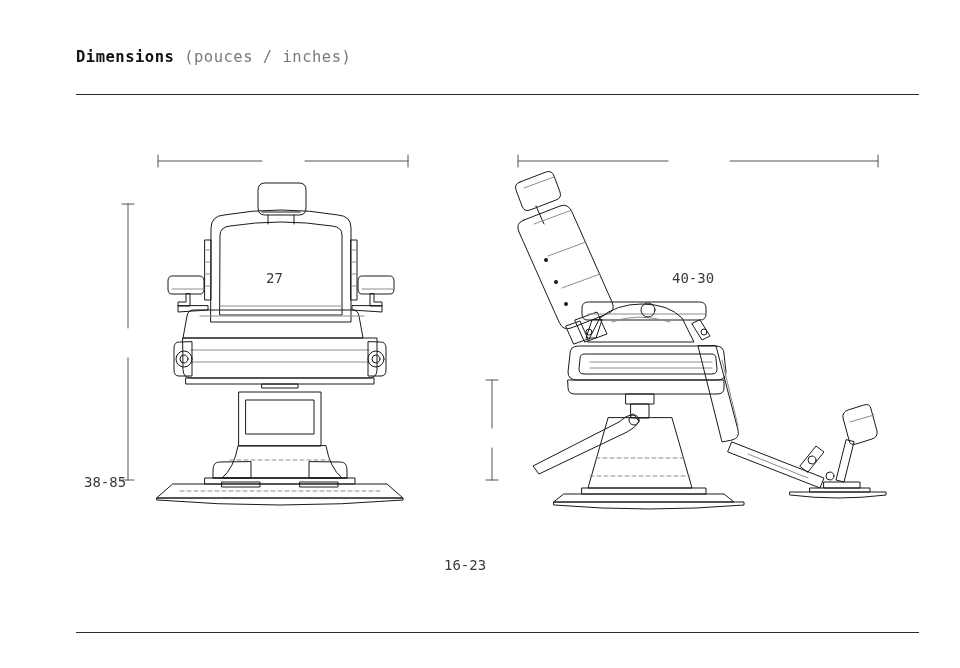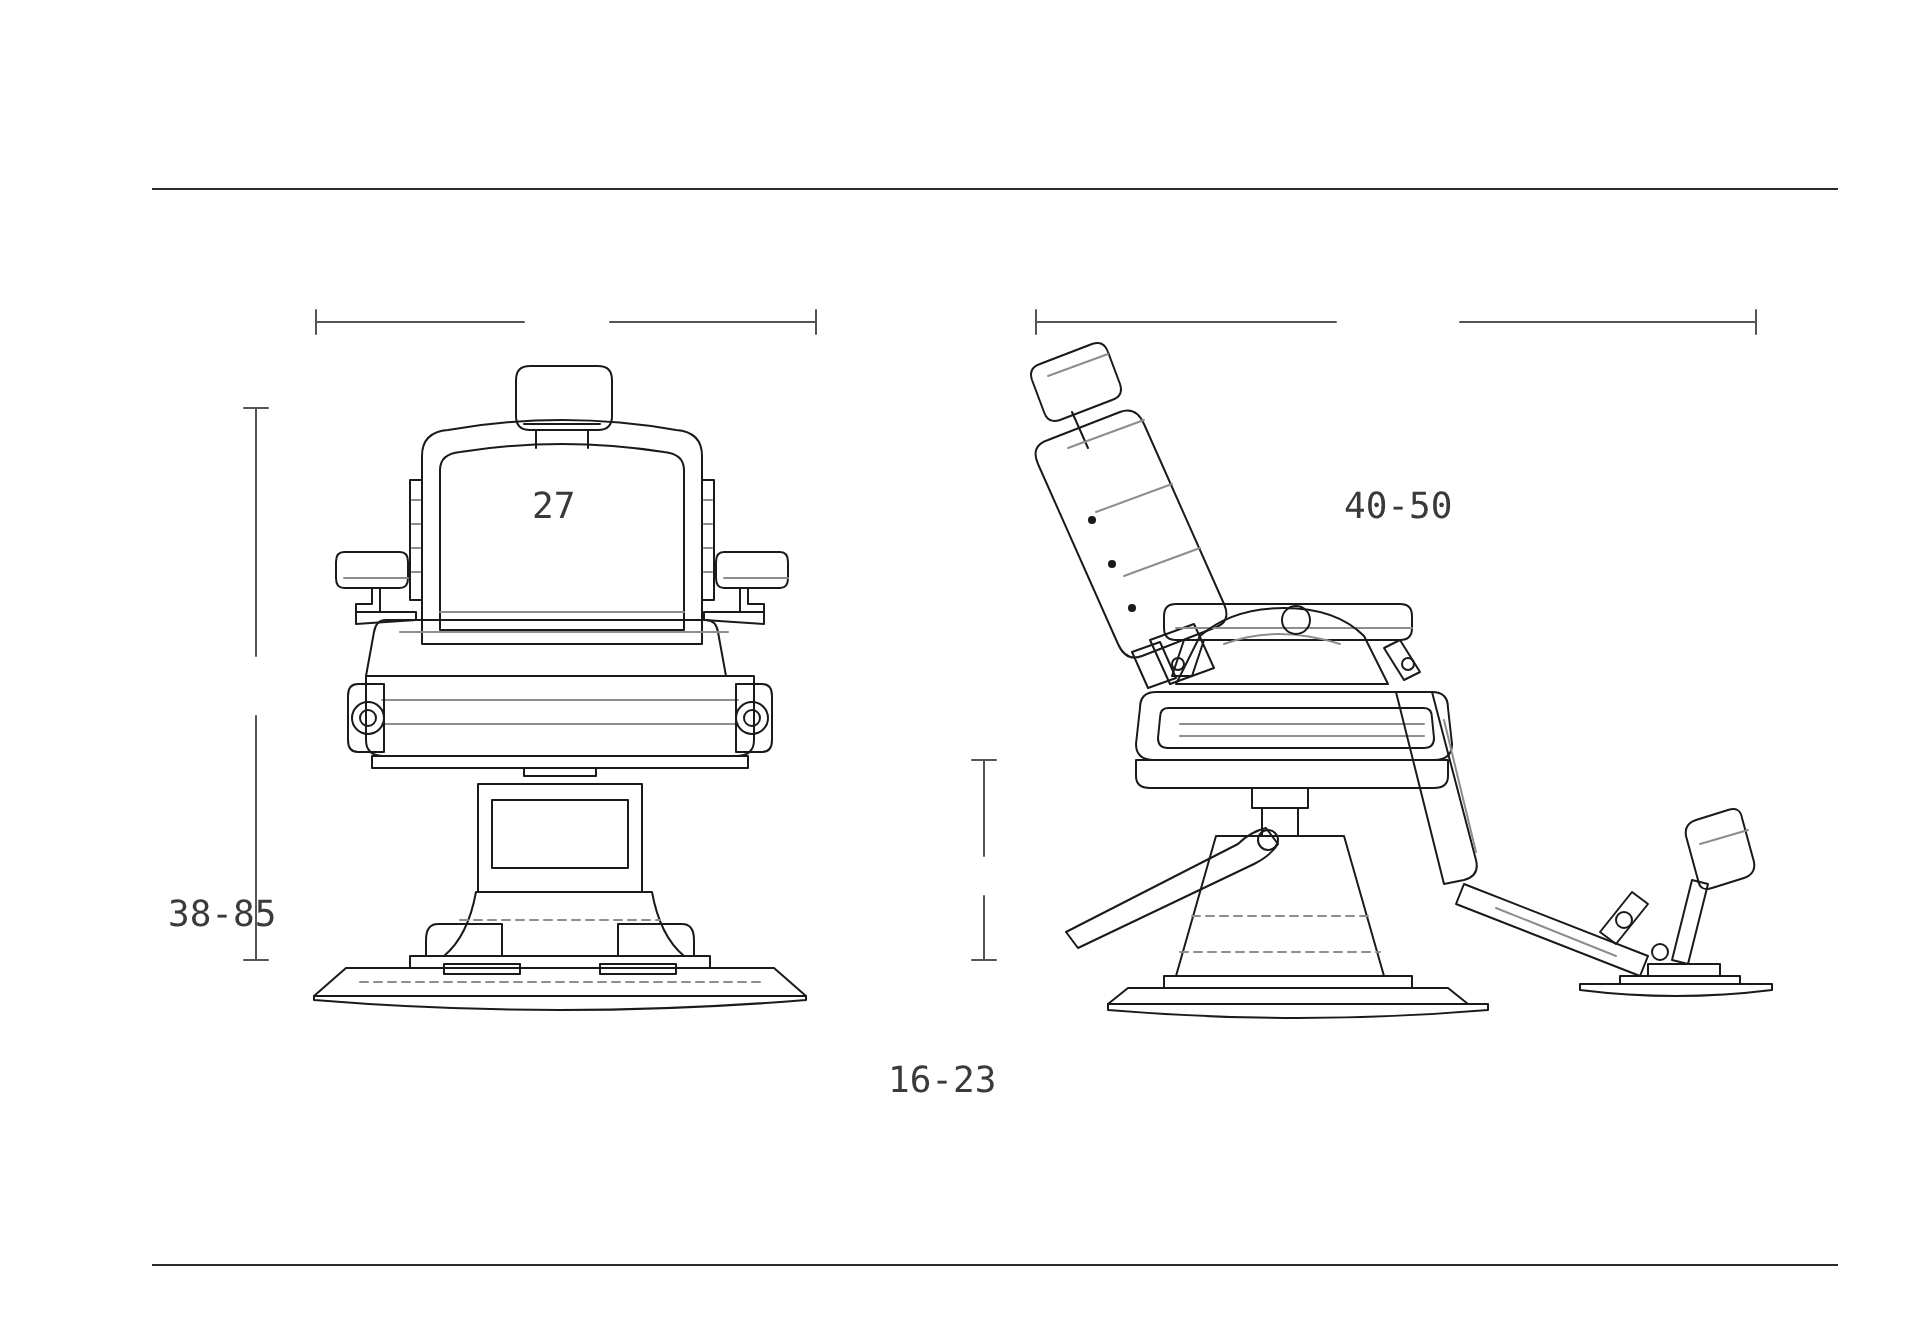--- a/index.html
+++ b/index.html
@@ -57,34 +57,39 @@
     width: 960px;
     height: 420px;
   }
   .drawing-area svg {
     display: block;
   }
 
   .dim-label {
     position: absolute;
     font-family: "DejaVu Sans Mono", monospace;
-    font-size: 18px;
+    font-size: 14px;
     color: #3a3a3a;
     white-space: nowrap;
+    margin-top: 27px;
   }
   #label-front-width  { left: 266px; top: 133px; }
   #label-front-height { left: 84px;  top: 337px; }
   #label-side-depth   { left: 672px; top: 133px; }
   #label-side-height  { left: 444px; top: 420px; }
 </style>
 </head>
 <body>
 
 <div class="page">
 
+  <div class="section-heading" id="dimensions-heading">
+    <span class="strong">Dimensions</span>
+    <span class="muted">(pouces / inches)</span>
+  </div>
   <div class="rule" id="dimensions-rule"></div>
 
   <div class="drawing-area">
 
     <svg width="960" height="420" viewBox="0 0 960 420">
       <g fill="none" stroke="#1a1a1a" stroke-width="1" stroke-linejoin="round" stroke-linecap="round">
 
         <g stroke="#555555" stroke-width="1">
 
           <line x1="158" y1="45" x2="158" y2="57"></line>
@@ -255,20 +260,20 @@
           <path d="M810 378 h60 v4 h-60 z"></path>
           <path d="M790 382 h96 v3 q-48 6 -96 0 z"></path>
 
         </g>
 
       </g>
     </svg>
 
     <div class="dim-label" id="label-front-width">27</div>
     <div class="dim-label" id="label-front-height">38-85</div>
-    <div class="dim-label" id="label-side-depth">40-50</div>
+    <div class="dim-label" id="label-side-depth">40-30</div>
     <div class="dim-label" id="label-side-height">16-23</div>
 
   </div>
 
   <div class="rule" id="inthebox-rule"></div>
 
 </div>
 
 </body></html>

